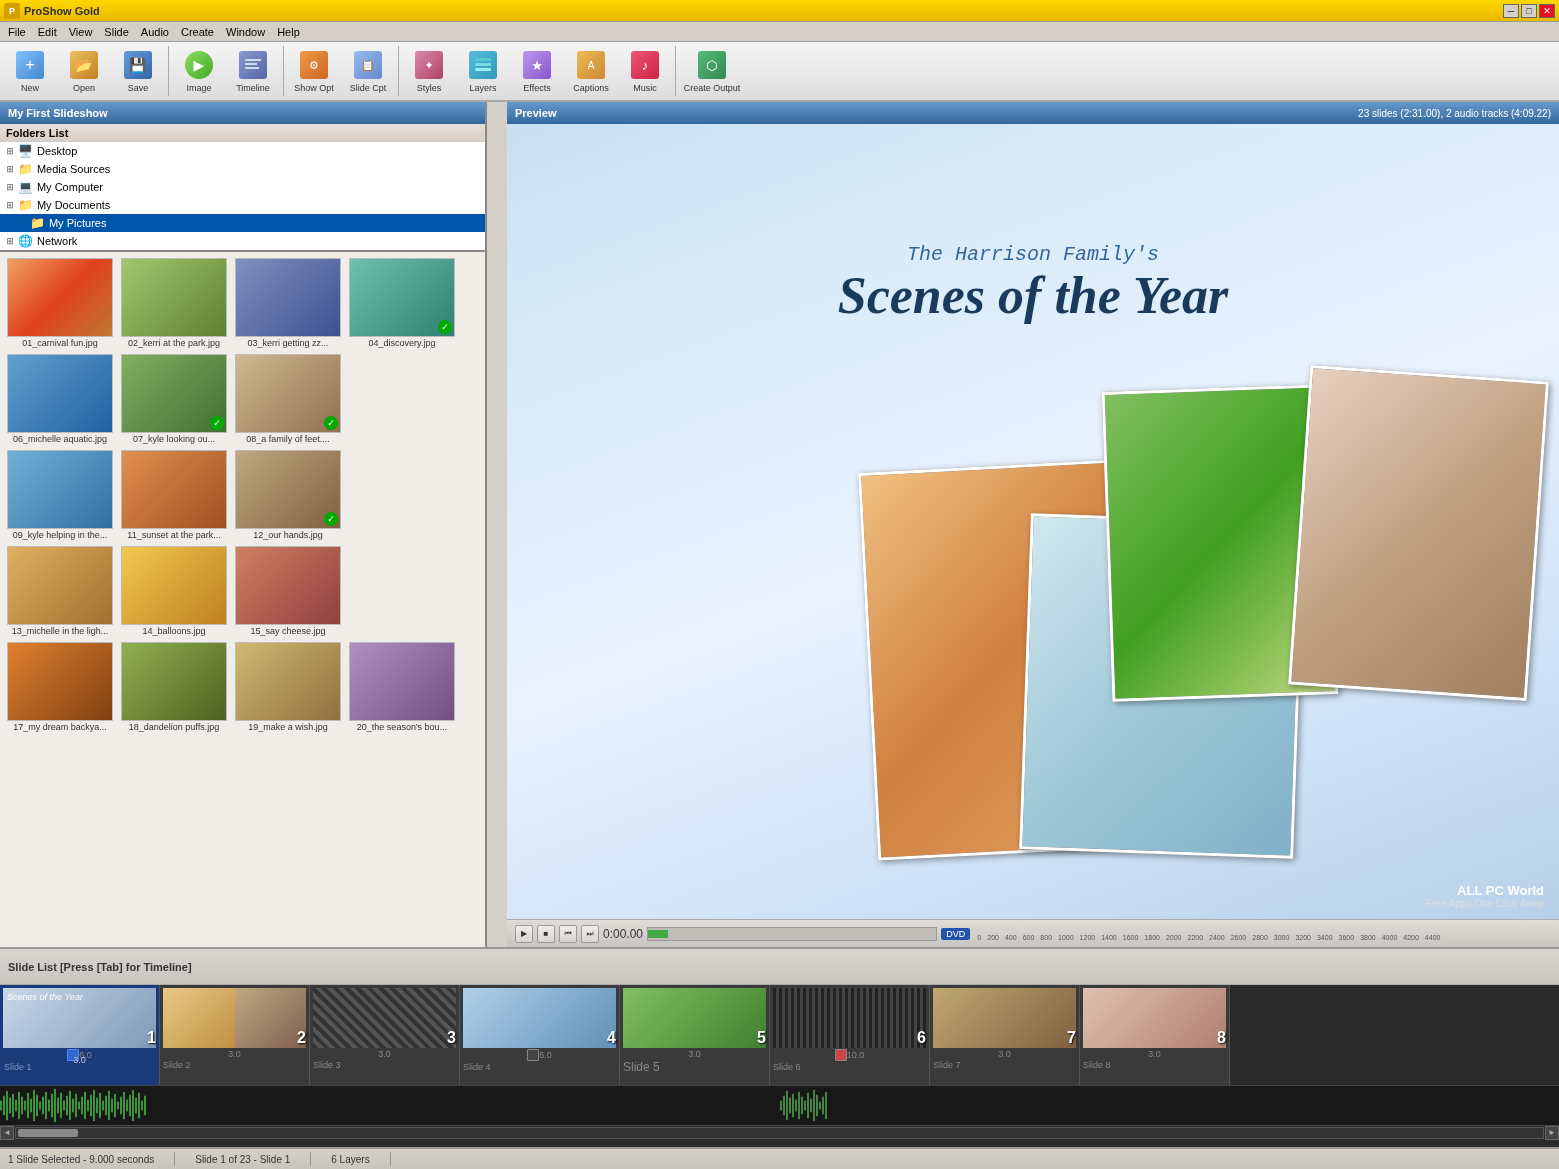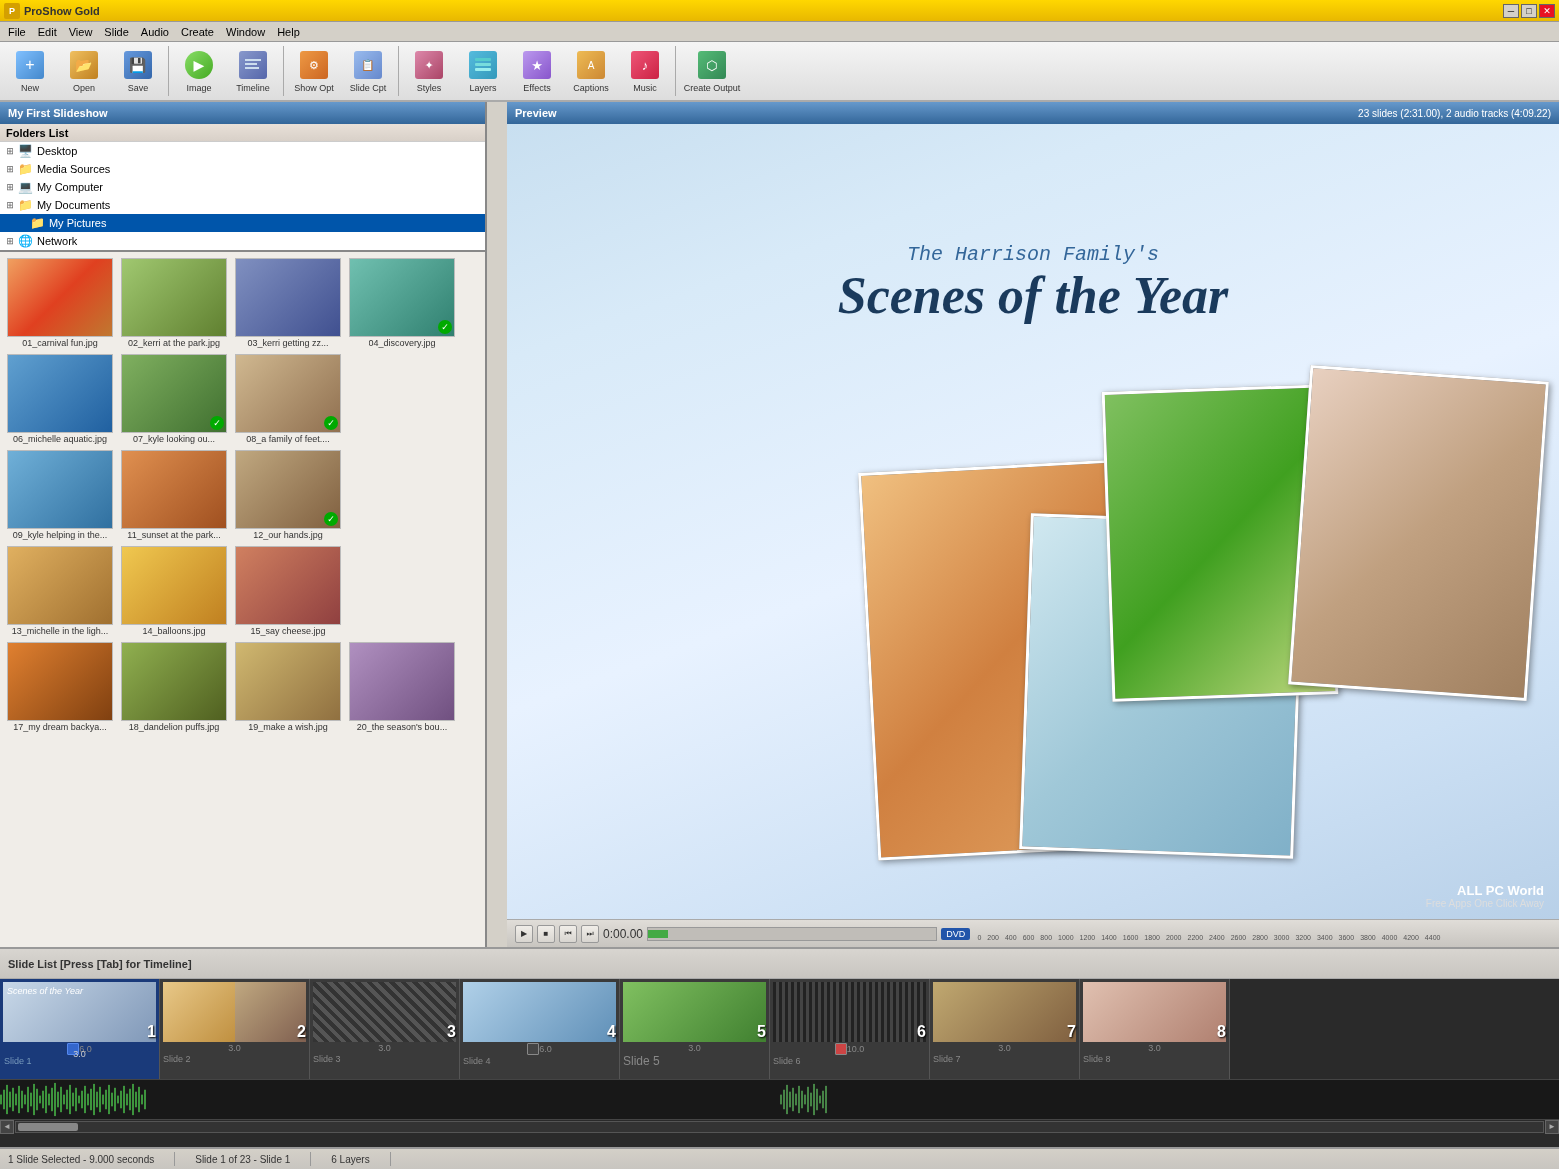--- a/index.html
+++ b/index.html
@@ -308,21 +308,21 @@
     
     #bottom-section {
       height: 200px;
       display: flex;
       flex-direction: column;
       flex-shrink: 0;
     }
     
     #slide-list-header {
       background: linear-gradient(to bottom, #d8d5d0, #c8c5c0);
-      height: 32px;
+      height: 38px;
       display: flex;
       align-items: center;
       padding: 0 8px;
       font-size: 11px;
       font-weight: bold;
       color: #333;
       border-top: 2px solid #999;
       border-bottom: 1px solid #aaa;
     }
     

